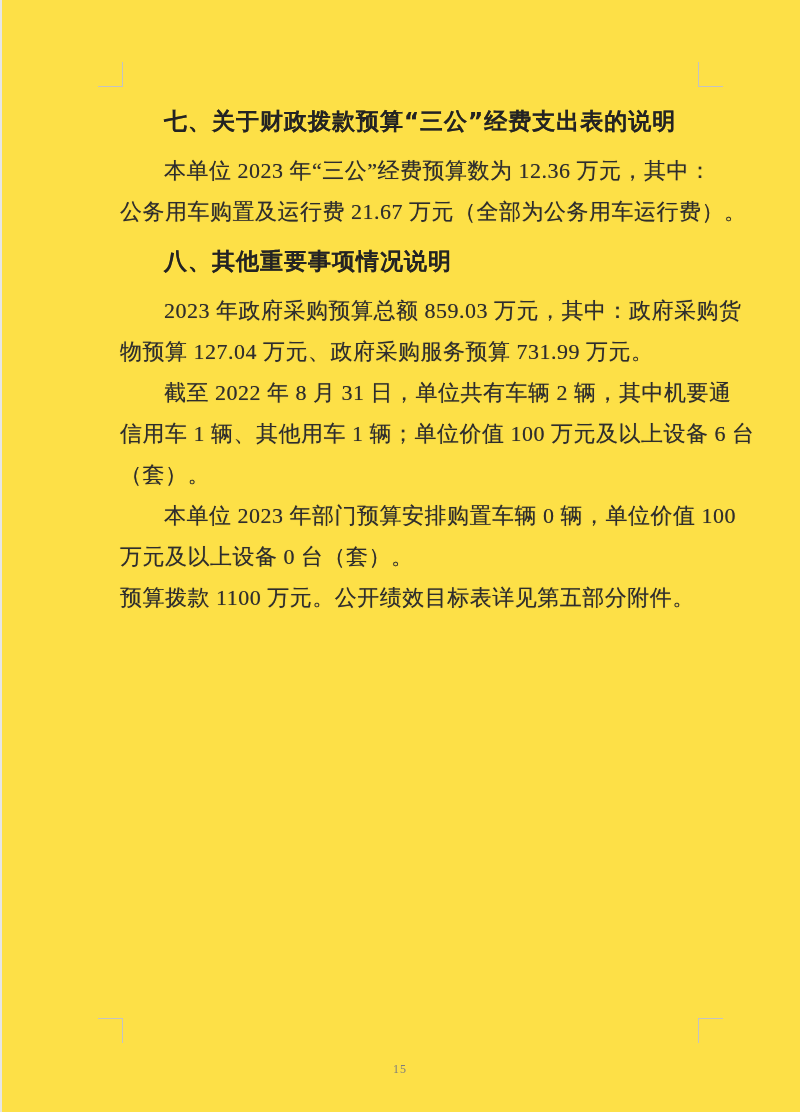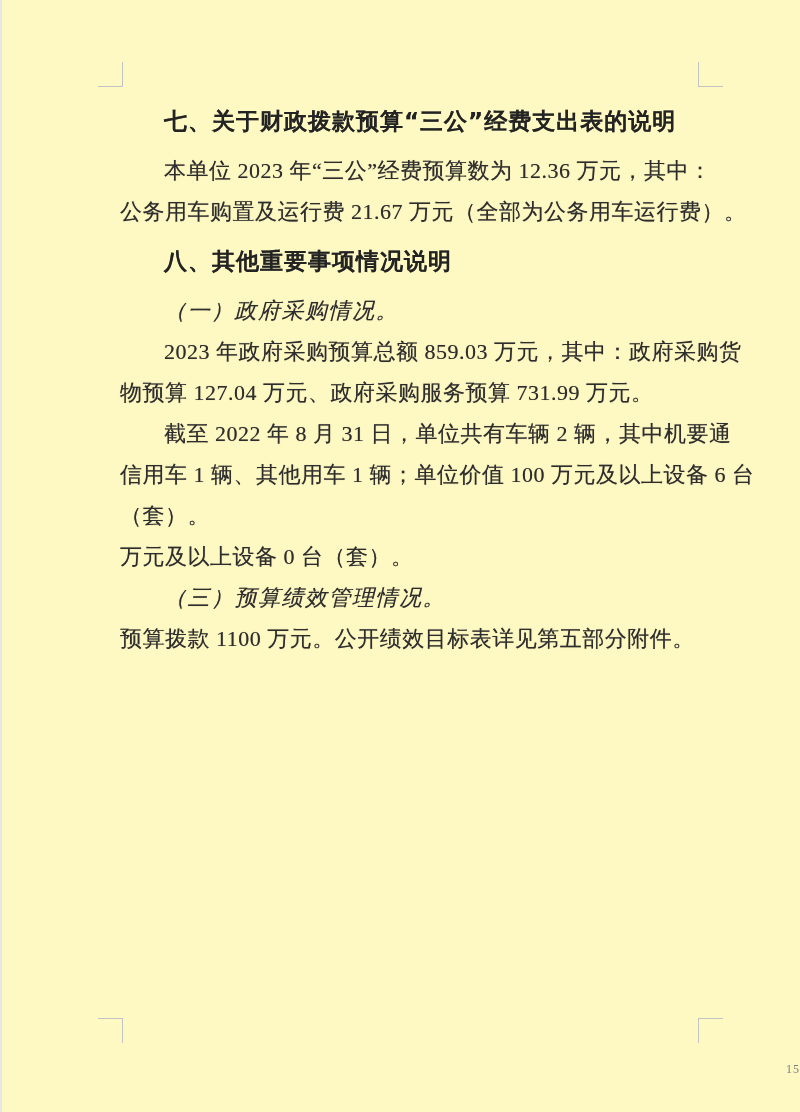--- a/index.html
+++ b/index.html
@@ -8,21 +8,21 @@
     width: 800px;
     height: 1112px;
     background: #ffffff;
     overflow: hidden;
     font-family: "Liberation Serif", serif;
   }
   .page {
     position: relative;
     width: 800px;
     height: 1112px;
-    background: #fef9c3;
+    background: #fde047;
   }
   
   .scan-edge {
     position: absolute;
     left: 0; top: 0;
     width: 2px; height: 1112px;
     background: #e6e6e6;
   }
   
   .corner {
@@ -62,21 +62,21 @@
   }
   .h2 {
     font-style: italic;
     text-indent: 44px;
     letter-spacing: 1.5px;
   }
   .page-number {
     position: absolute;
     left: 0; top: 1062px;
     width: 800px;
-    text-align: right;
+    text-align: center;
     font-family: "Liberation Serif", serif;
     font-size: 12px;
     color: #7d7d7d;
     letter-spacing: 1px;
   }
 </style>
 </head>
 <body>
 
 <div class="page">
@@ -86,26 +86,25 @@
   <div class="corner tl"></div>
   <div class="corner tr"></div>
   <div class="corner bl"></div>
   <div class="corner br"></div>
 
   <div class="content">
     <div class="line h1">七、关于财政拨款预算“三公”经费支出表的说明</div>
     <div class="line p-first">本单位 2023 年“三公”经费预算数为 12.36 万元，其中：</div>
     <div class="line">公务用车购置及运行费 21.67 万元（全部为公务用车运行费）。</div>
     <div class="line h1">八、其他重要事项情况说明</div>
-    <div class="line h2">（一）政府采购情况。</div>
     <div class="line p-first">2023 年政府采购预算总额 859.03 万元，其中：政府采购货</div>
     <div class="line">物预算 127.04 万元、政府采购服务预算 731.99 万元。</div>
     <div class="line p-first">截至 2022 年 8 月 31 日，单位共有车辆 2 辆，其中机要通</div>
     <div class="line">信用车 1 辆、其他用车 1 辆；单位价值 100 万元及以上设备 6 台</div>
     <div class="line">（套）。</div>
+    <div class="line p-first">本单位 2023 年部门预算安排购置车辆 0 辆，单位价值 100</div>
     <div class="line">万元及以上设备 0 台（套）。</div>
-    <div class="line h2">（三）预算绩效管理情况。</div>
     <div class="line">预算拨款 1100 万元。公开绩效目标表详见第五部分附件。</div>
   </div>
 
   <div class="page-number">15</div>
 
 </div>
 
 </body></html>

